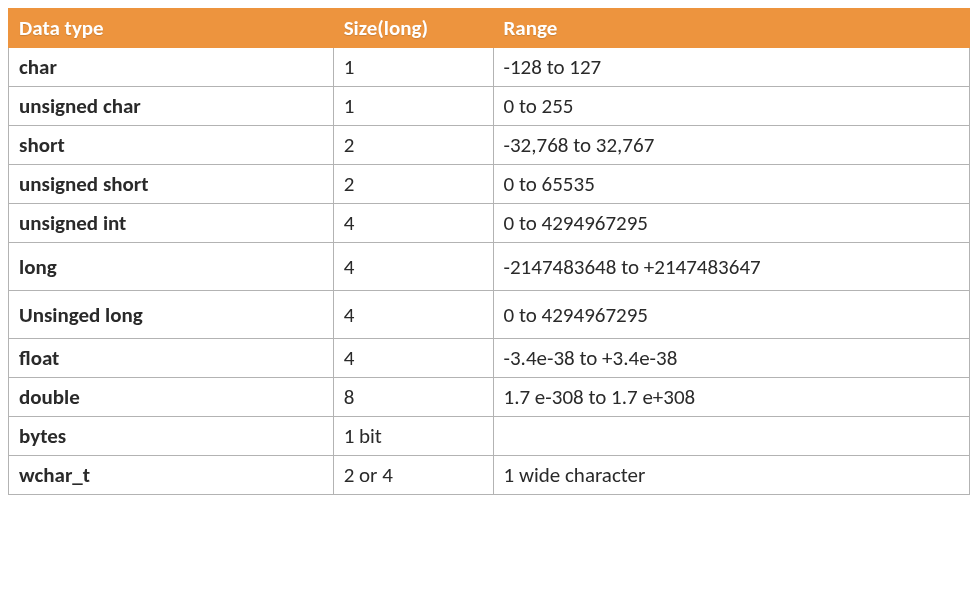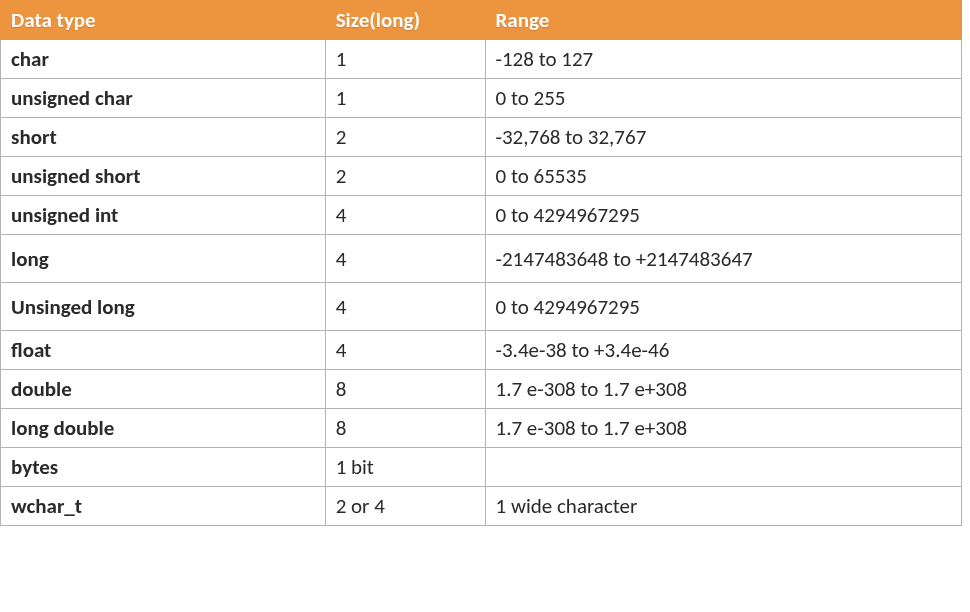--- a/index.html
+++ b/index.html
@@ -5,21 +5,21 @@
   * { box-sizing: border-box; }
   body {
     margin: 0;
     padding: 0;
     font-family: Calibri, 'Segoe UI', Arial, sans-serif;
     background: #fff;
   }
   .wrap {
     width: 970px;
     height: 612px;
-    padding: 0;
+    padding: 8px;
   }
   table {
     width: 962px;
     border-collapse: collapse;
     background: #fff;
   }
   th {
     background: #ed943e;
     color: #fff;
     font-weight: bold;
@@ -87,29 +87,24 @@
         <td class="col-range">-2147483648  to +2147483647</td>
       </tr>
       <tr class="taller">
         <td class="col-type">Unsinged long</td>
         <td class="col-size">4</td>
         <td class="col-range">0 to 4294967295</td>
       </tr>
       <tr>
         <td class="col-type">float</td>
         <td class="col-size">4</td>
-        <td class="col-range">-3.4e-38 to +3.4e-46</td>
+        <td class="col-range">-3.4e-38 to +3.4e-38</td>
       </tr>
       <tr>
         <td class="col-type">double</td>
-        <td class="col-size">8</td>
-        <td class="col-range">1.7 e-308 to 1.7 e+308</td>
-      </tr>
-      <tr>
-        <td class="col-type">long double</td>
         <td class="col-size">8</td>
         <td class="col-range">1.7 e-308 to 1.7 e+308</td>
       </tr>
       <tr>
         <td class="col-type">bytes</td>
         <td class="col-size">1 bit</td>
         <td class="col-range"></td>
       </tr>
       <tr>
         <td class="col-type">wchar_t</td>

